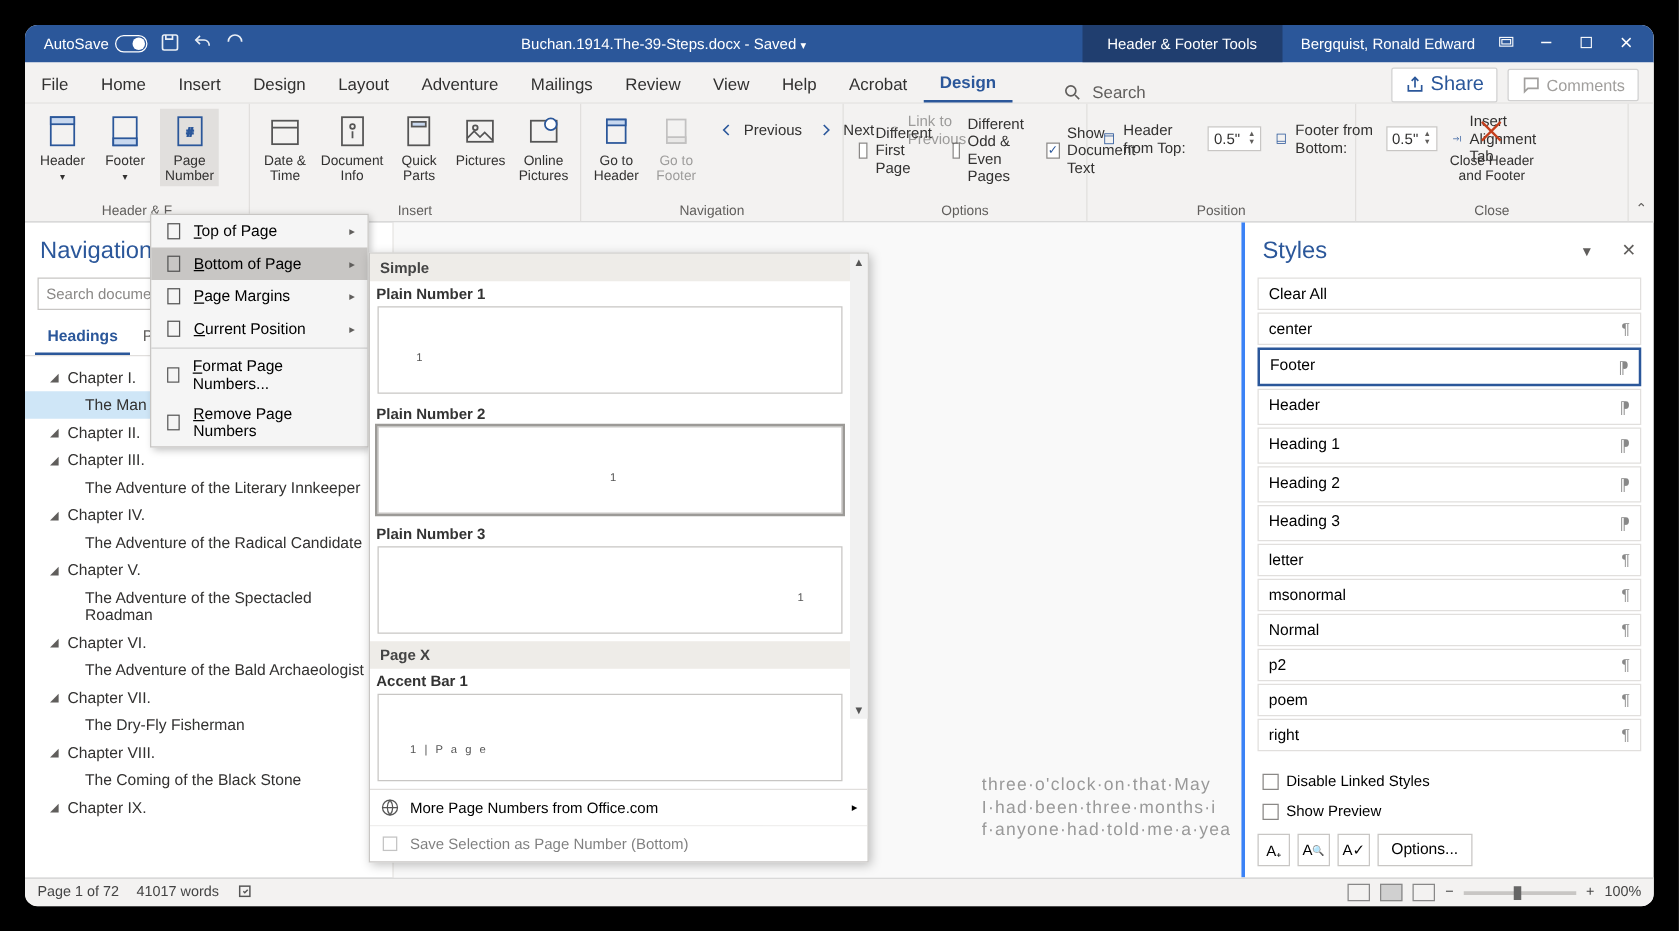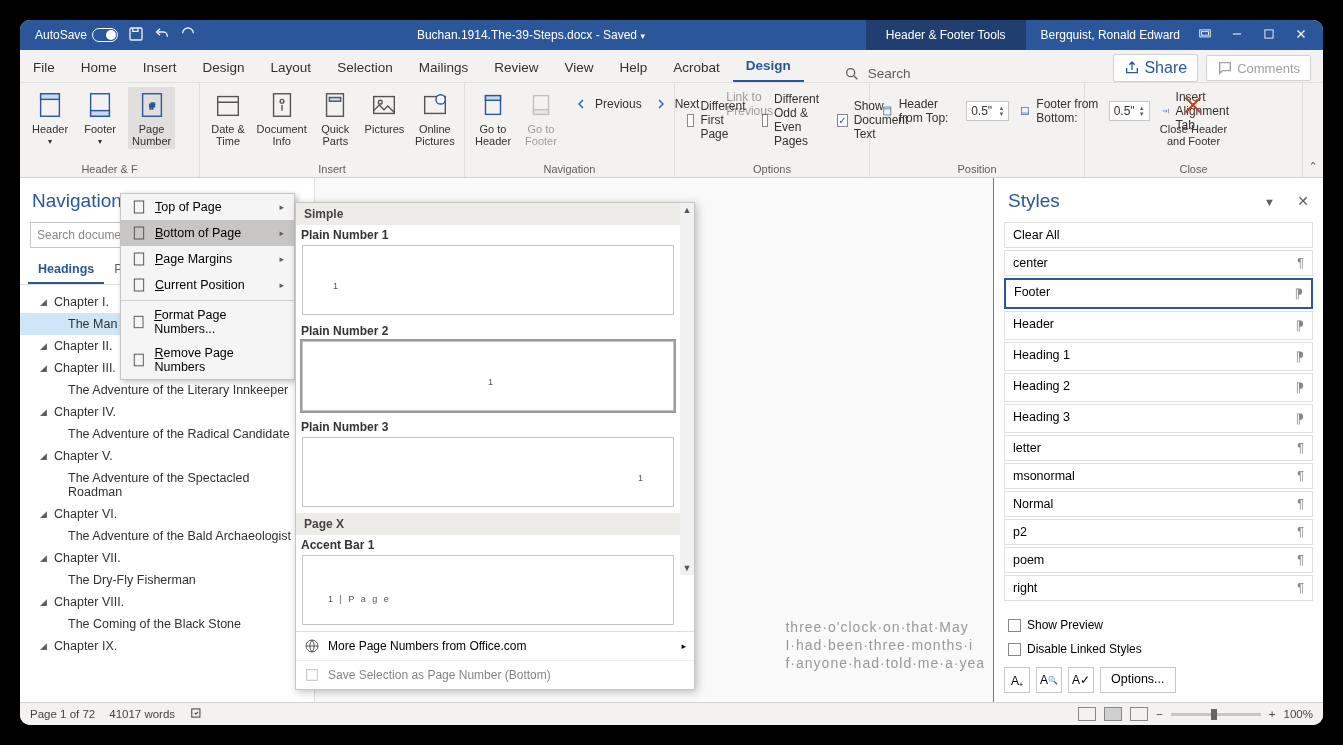--- a/index.html
+++ b/index.html
@@ -43,35 +43,35 @@
 .nav-search{ margin:0 10px 8px; height:26px; border:1px solid #c8c6c4; display:flex; align-items:center; padding:0 6px; color:#8a8886; font-size:12px;}
 .nav-tabs{ display:flex; border-bottom:1px solid #e1dfdd; font-size:12.5px; padding-left:8px;}
 .nav-tab{ padding:6px 10px; color:#605e5c;}
 .nav-tab.active{ color:#2b579a; border-bottom:2px solid #2b579a; font-weight:600;}
 .nav-tree{ flex:1; overflow:auto; padding:6px 0; font-size:12.5px;}
 .tree-item{ padding:4px 10px 4px 20px; display:flex; align-items:center; gap:4px; color:#323130;}
 .tree-item.sub{ padding-left:48px;}
 .tree-item.highlight{ background:#cfe6f7;}
 .tri{ font-size:9px; color:#605e5c; width:10px;}
 .doc-area{ flex:1; background:#f9f9f9; position:relative;}
-.styles-pane{ width:330px; border-left:1px solid #3b82f6; display:flex; flex-direction:column; padding:8px 10px 6px;}
+.styles-pane{ width:330px; border-left:3px solid #3b82f6; display:flex; flex-direction:column; padding:8px 10px 6px;}
 .sp-head{ display:flex; align-items:center; justify-content:space-between; padding:4px 4px 10px;}
 .sp-title{ color:#2b579a; font-size:19px;}
 .sty-item{ border:1px solid #e1dfdd; background:#fff; padding:5px 8px; font-size:12.5px; display:flex; justify-content:space-between; margin-bottom:2px;}
 .sty-item.sel{ border:2px solid #2b579a;}
 .sp-opts{ margin-top:14px; display:flex; flex-direction:column; gap:8px; font-size:12.5px;}
 .sp-buttons{ margin-top:10px; display:flex; gap:6px;}
 .sq-btn{ width:26px; height:26px; border:1px solid #c8c6c4; display:flex; align-items:center; justify-content:center; font-size:12px;}
 .options-btn{ border:1px solid #c8c6c4; padding:4px 10px; font-size:12.5px;}
 .statusbar{ height:23px; background:#f3f2f1; border-top:1px solid #d1d1d1; display:flex; align-items:center; font-size:11.5px; color:#444; padding:0 10px;}
 .status-right{ margin-left:auto; display:flex; align-items:center; gap:8px;}
 .slider{ width:90px; height:3px; background:#c8c6c4; position:relative;}
 .slider .knob{ position:absolute; left:45%; top:-4px; width:6px; height:11px; background:#666;}
 .overlay{ position:absolute; z-index:10; }
-.menu1{ left:100px; top:173px; width:175px; background:#f5f5f5; border:1px solid #c8c6c4; box-shadow:2px 2px 6px rgba(0,0,0,.25); font-size:12.5px;}
+.menu1{ left:100px; top:151px; width:175px; background:#f5f5f5; border:1px solid #c8c6c4; box-shadow:2px 2px 6px rgba(0,0,0,.25); font-size:12.5px;}
 .menu1 .row{ display:flex; align-items:center; gap:8px; padding:5px 10px; position:relative;}
 .menu1 .row.hl{ background:#c8c6c4;}
 .menu1 .row .arrow{ margin-left:auto; font-size:9px; color:#605e5c;}
 .menu1 .sep{ height:1px; background:#d1d1d1; margin:2px 0;}
 .gallery{ left:275px; top:182px; width:400px; background:#fff; border:1px solid #c8c6c4; box-shadow:2px 2px 8px rgba(0,0,0,.25); font-size:12px;}
 .gal-head{ background:#eeece8; padding:4px 8px; font-weight:600; color:#444;}
 .gal-item-title{ padding:3px 5px; font-weight:600; color:#333;}
 .gal-prev{ height:70px; border:1px solid #c8c6c4; margin:0 6px 6px; position:relative;}
 .gal-prev.hl{ outline:2px solid #9c9a97;}
 .pn{ position:absolute; font-size:9px; color:#555;}
@@ -131,21 +131,21 @@
             </svg></span>
   </div>
 </div>
 
 <div class="mainmenu">
   <div class="mi">File</div>
   <div class="mi">Home</div>
   <div class="mi">Insert</div>
   <div class="mi">Design</div>
   <div class="mi">Layout</div>
-  <div class="mi">Selection</div>
+  <div class="mi">Adventure</div>
   <div class="mi">Mailings</div>
   <div class="mi">Review</div>
   <div class="mi">View</div>
   <div class="mi">Help</div>
   <div class="mi">Acrobat</div>
   <div class="mi active">Design</div>
   <div class="search">
     <svg class="icon-svg" viewBox="0 0 24 24" fill="none" stroke="#605e5c" stroke-width="2">
             <circle cx="10" cy="10" r="6"></circle>
             <line x1="15" y1="15" x2="20" y2="20"></line>
@@ -473,25 +473,25 @@
               <span style="color:#888">¶</span>
             </div>
             <div class="sty-item">
               <span>right</span>
               <span style="color:#888">¶</span>
             </div>
           </div>
     <div class="sp-opts">
       <div class="small-item">
               <span class="chk"></span>
-              <span>Show Preview</span>
+              <span>Disable Linked Styles</span>
             </div>
       <div class="small-item">
               <span class="chk"></span>
-              <span>Disable Linked Styles</span>
+              <span>Show Preview</span>
             </div>
     </div>
     <div class="sp-buttons">
       <div class="sq-btn">A₊</div>
       <div class="sq-btn">A<sub style="font-size:8px">🔍</sub></div>
       <div class="sq-btn">A✓</div>
       <div class="options-btn">Options...</div>
     </div>
   </div>
 </div>

